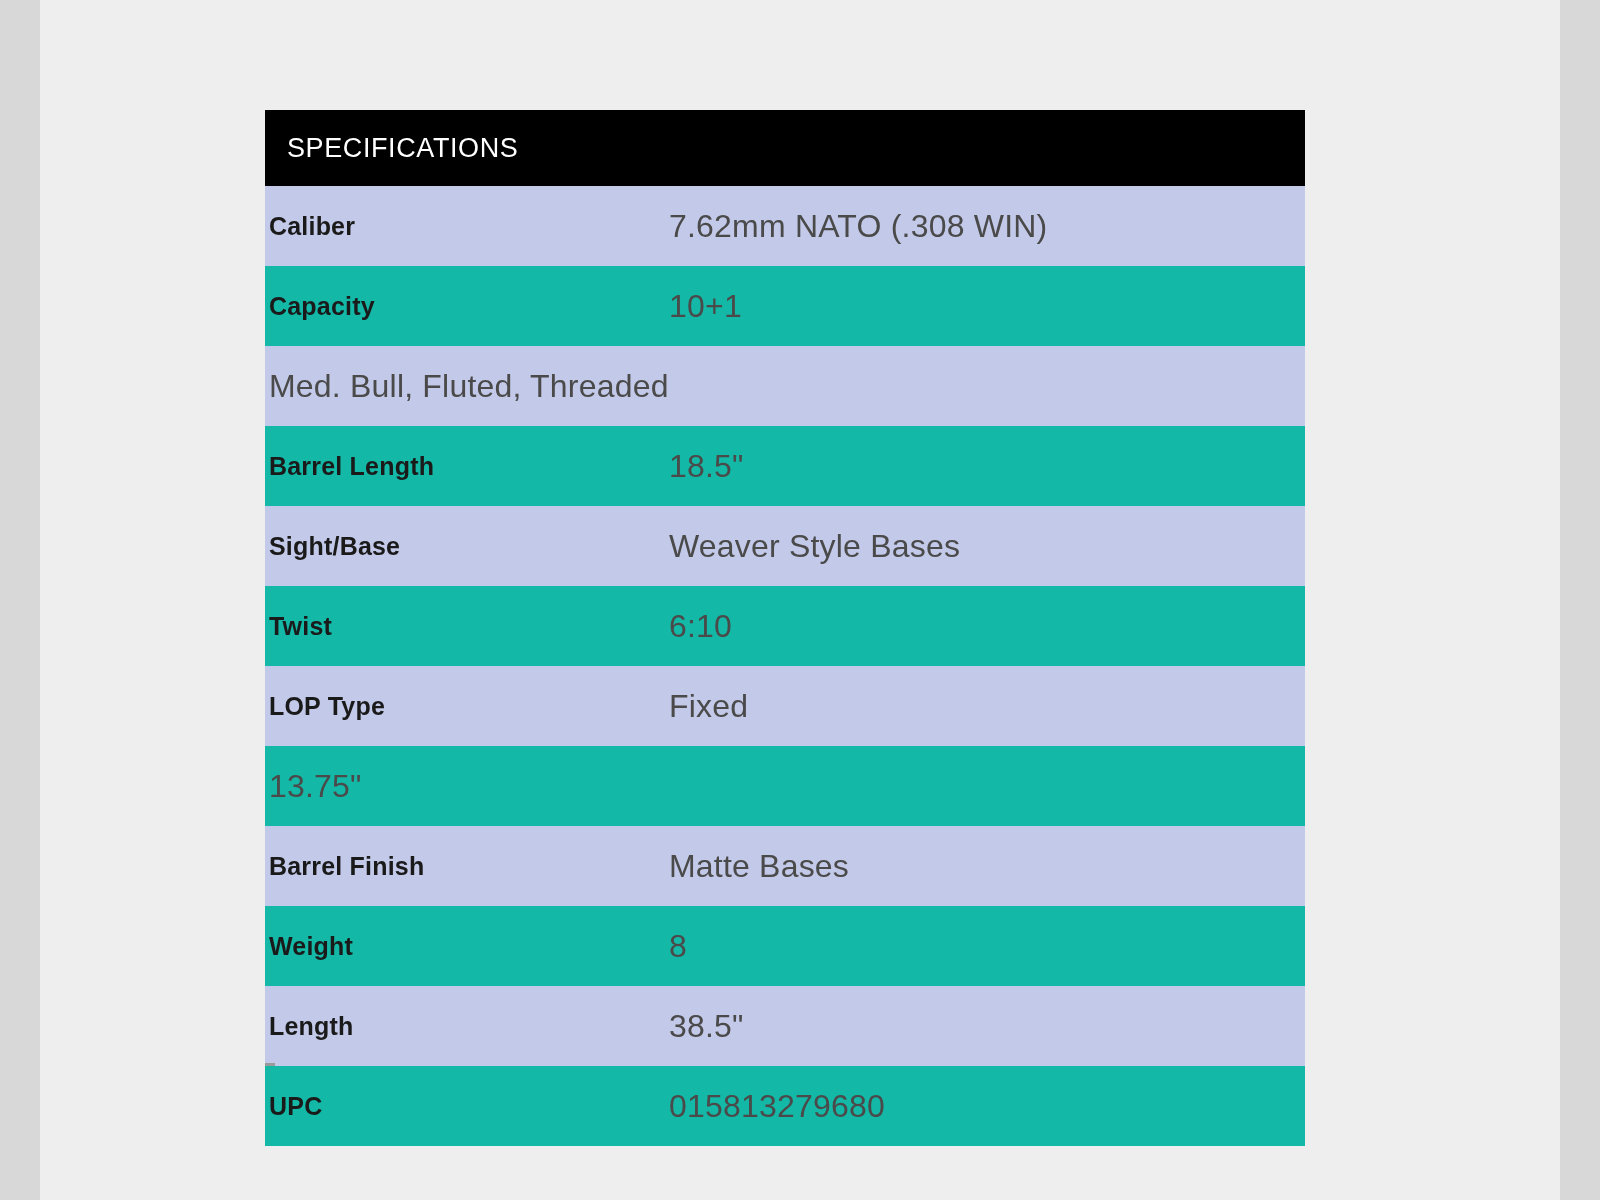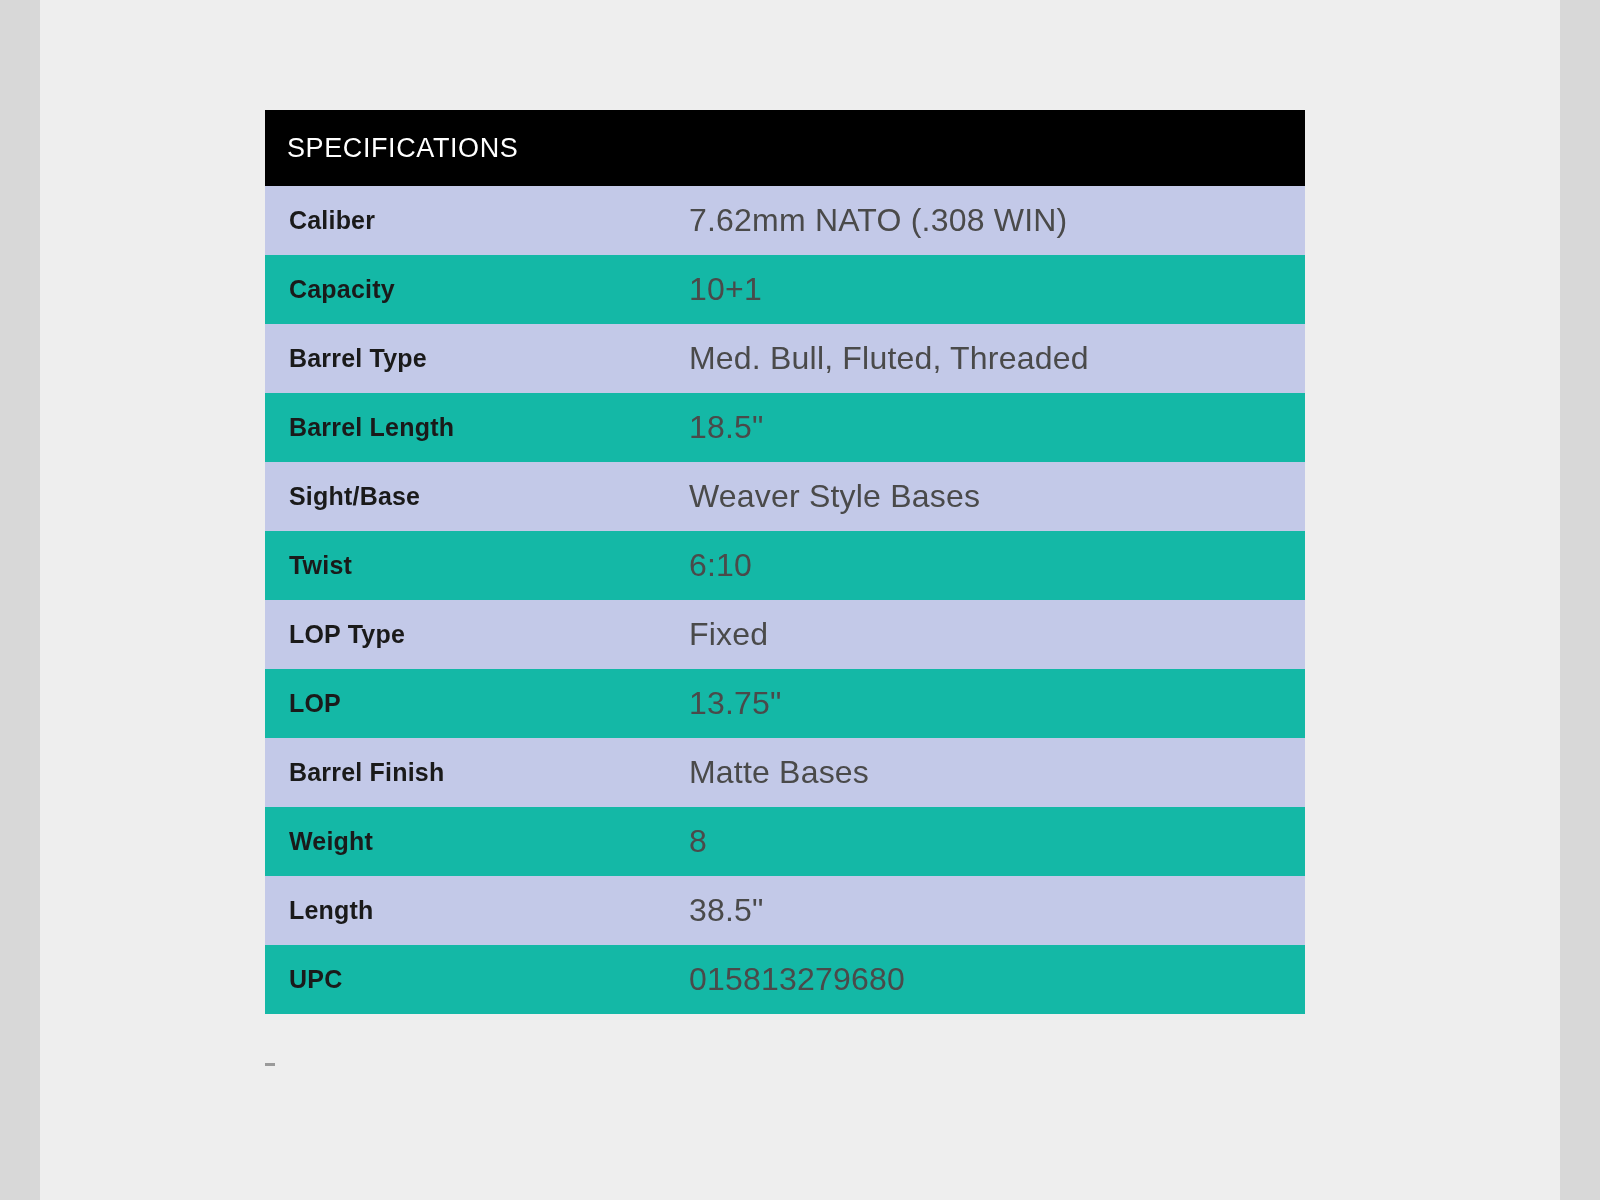--- a/index.html
+++ b/index.html
@@ -39,23 +39,23 @@
   .spec-header-title {
     font-size: 27px;
     font-weight: 400;
     letter-spacing: 0.6px;
     color: #ffffff;
     text-align: right;
   }
   .spec-row {
     display: flex;
     align-items: center;
-    height: 69px;
+    height: 80px;
     box-sizing: border-box;
-    padding-left: 24px;
+    padding-left: 4px;
   }
   .spec-row.alt {
     background: #c3c9e8;
   }
   .spec-row.plain {
     background: #14b8a6;
   }
   .spec-label {
     width: 400px;
     font-size: 25px;
@@ -93,21 +93,20 @@
       <span class="spec-label">Caliber</span>
       <span class="spec-value">7.62mm NATO (.308 WIN)</span>
     </div>
 
     <div class="spec-row plain">
       <span class="spec-label">Capacity</span>
       <span class="spec-value">10+1</span>
     </div>
 
     <div class="spec-row alt">
-      <span class="spec-label">Barrel Type</span>
       <span class="spec-value">Med. Bull, Fluted, Threaded</span>
     </div>
 
     <div class="spec-row plain">
       <span class="spec-label">Barrel Length</span>
       <span class="spec-value">18.5"</span>
     </div>
 
     <div class="spec-row alt">
       <span class="spec-label">Sight/Base</span>
@@ -118,21 +117,20 @@
       <span class="spec-label">Twist</span>
       <span class="spec-value">6:10</span>
     </div>
 
     <div class="spec-row alt">
       <span class="spec-label">LOP Type</span>
       <span class="spec-value">Fixed</span>
     </div>
 
     <div class="spec-row plain">
-      <span class="spec-label">LOP</span>
       <span class="spec-value">13.75"</span>
     </div>
 
     <div class="spec-row alt">
       <span class="spec-label">Barrel Finish</span>
       <span class="spec-value">Matte Bases</span>
     </div>
 
     <div class="spec-row plain">
       <span class="spec-label">Weight</span>

